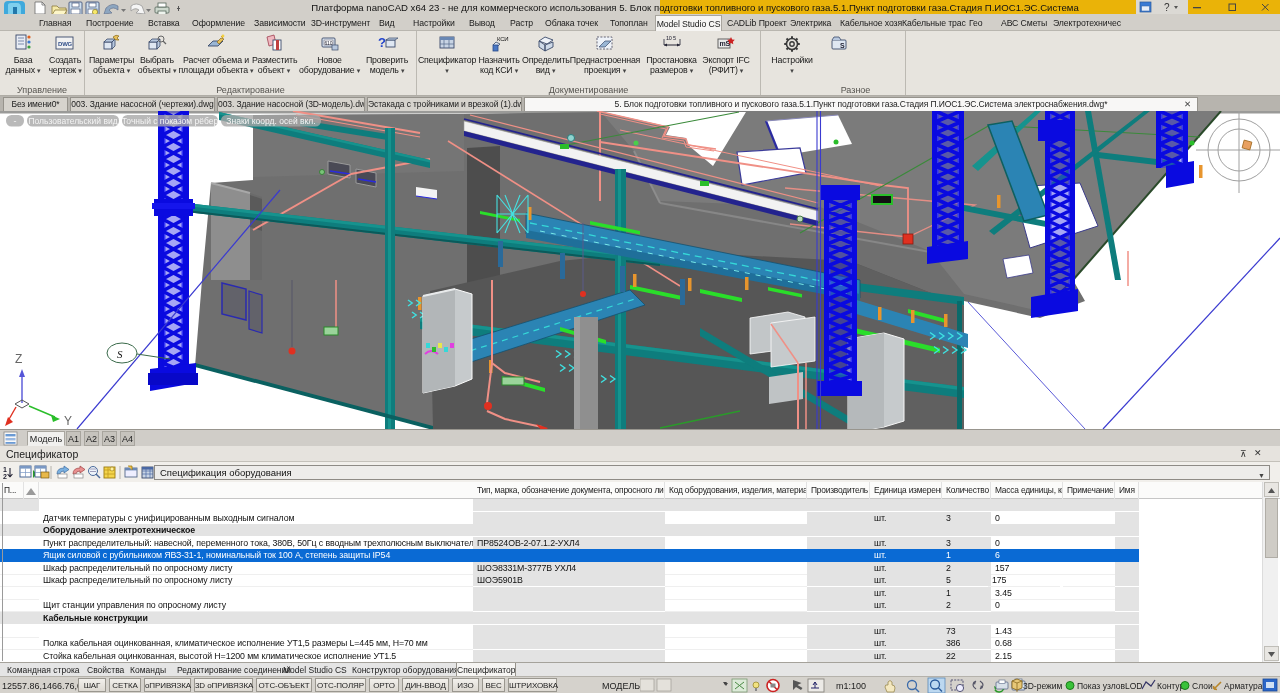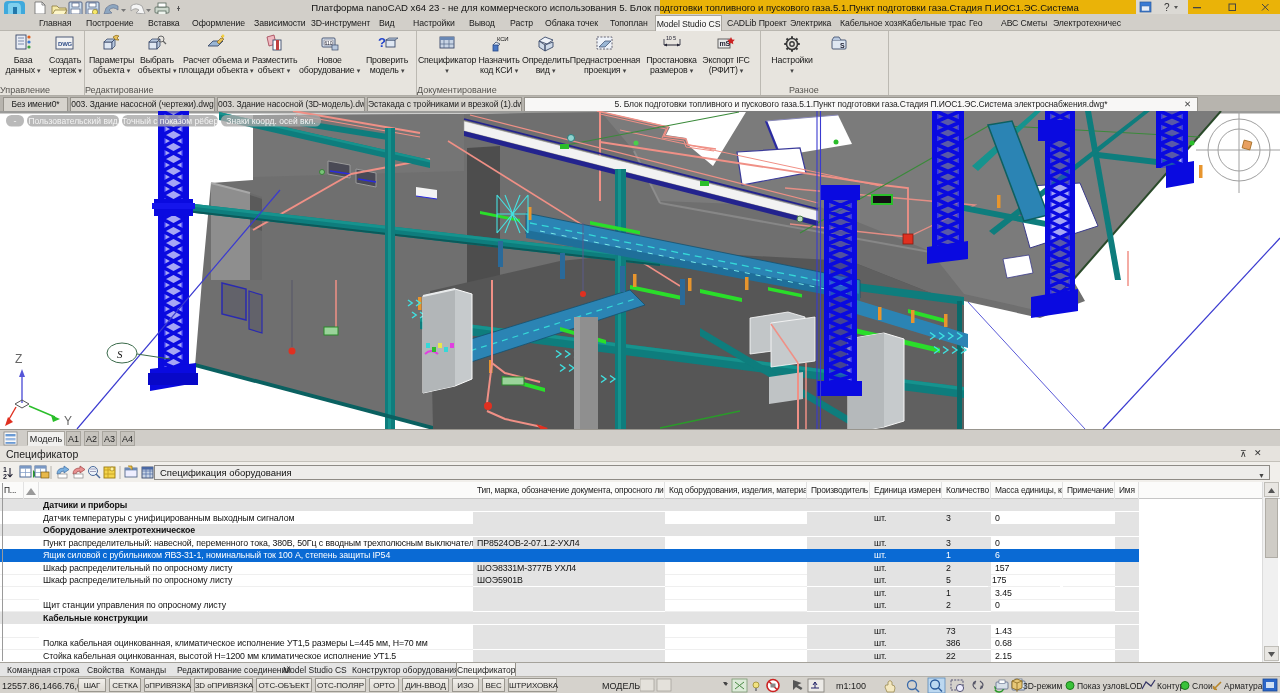--- a/index.html
+++ b/index.html
@@ -5,21 +5,21 @@
 .abs{position:absolute;}
 #app{position:relative;width:1280px;height:693px;background:#d4d1cb;overflow:hidden;}
 #titlebar{left:0;top:0;width:1280px;height:14px;background:#eab308;}
 #qat{left:0;top:0;width:660px;height:14px;background:#d2cfc9;}
 #title-text{left:55px;top:2px;width:1280px;text-align:center;font-size:9.6px;color:#111;white-space:nowrap;}
 #menubar{left:0;top:14px;width:1280px;height:17px;background:#d2cfc9;border-bottom:1px solid #b9b6af;}
 .mtab{position:absolute;top:1px;height:16px;font-size:8.7px;letter-spacing:-0.1px;color:#1a1a1a;text-align:center;line-height:16px;white-space:nowrap;}
 .mtab.active{background:#f6f5f3;border:1px solid #a8a59e;border-bottom:none;}
 #ribbon{left:0;top:31px;width:1280px;height:65px;background:#e7e4de;border-bottom:1px solid #b0ada6;}
 .rgroup{position:absolute;top:0;height:64px;border-right:1px solid #bcb9b2;}
-.rlabel{position:absolute;bottom:0px;width:100%;text-align:left;font-size:9px;color:#55534f;}
+.rlabel{position:absolute;bottom:0px;width:100%;text-align:center;font-size:9px;color:#55534f;}
 .rbtn{position:absolute;top:2px;text-align:center;font-size:8.8px;color:#1a1a1a;line-height:10px;letter-spacing:-0.2px;}
 #doctabs{left:0;top:96px;width:1280px;height:15px;background:#b7b4ae;}
 .dtab{position:absolute;top:1px;height:14px;background:#d6d3cd;border:1px solid #96938c;border-bottom:none;font-size:8.5px;letter-spacing:-0.1px;color:#222;text-align:center;line-height:13px;white-space:nowrap;overflow:hidden;}
 .dtab.active{background:#f8f7f6;}
 #viewport{left:0;top:111px;width:1280px;height:318px;background:#ffffff;overflow:hidden;}
 #modelbar{left:0;top:429px;width:1280px;height:17px;background:#d0cdc8;border-top:1px solid #98958e;}
 .ltab{position:absolute;top:1px;height:15px;font-size:9px;color:#222;text-align:center;line-height:15px;background:#c6c3bd;border:1px solid #a8a59e;}
 .ltab.active{background:#f1f0ee;border-bottom:1px solid #f1f0ee;}
 #spechdr{left:0;top:446px;width:1280px;height:16px;background:#e6e3de;border-bottom:1px solid #c4c1ba;font-size:10.5px;color:#222;}
 #spectools{left:0;top:462px;width:1280px;height:20px;background:#f1efeb;}
@@ -104,21 +104,21 @@
 <div class="abs" id="ribbon">
 <div class="rgroup" style="left:0px;width:85px;">
         <div class="rlabel">Управление</div>
       </div>
 <div class="rgroup" style="left:85px;width:332px;">
         <div class="rlabel">Редактирование</div>
       </div>
 <div class="rgroup" style="left:417px;width:344px;">
         <div class="rlabel">Документирование</div>
       </div>
-<div class="rgroup" style="left:789px;width:100px;">
+<div class="rgroup" style="left:806px;width:100px;">
         <div class="rlabel">Разное</div>
       </div>
 <div class="rbtn" style="left:2px;width:42px;"><svg width="22" height="22" style="display:block;margin:0 auto;">
           <rect x="4" y="2" width="10" height="14" fill="#e8ecf4" stroke="#3a4a6a" stroke-width="0.9"></rect>
           <path d="M6 5 h6 M6 8 h6 M6 11 h6" stroke="#7a8aaa" stroke-width="1"></path>
           <circle cx="17" cy="4" r="1.6" fill="#e06020"></circle>
           <circle cx="17" cy="9" r="1.6" fill="#3a7ad4"></circle>
           <circle cx="17" cy="14" r="1.6" fill="#3aa040"></circle>
         </svg>База<br>данных <span style="font-size:7px;color:#444;">▾</span></div>
 <div class="rbtn" style="left:45px;width:40px;"><svg width="22" height="22" style="display:block;margin:0 auto;">
@@ -521,21 +521,20 @@
 <div class="th" style="left:1063px;width:52px;">Примечание</div>
 <div class="th" style="left:1115px;width:24px;">Имя</div>
 <svg class="abs" width="12" height="10" style="left:26px;top:5px;">
         <path d="M5 1 l5 7 l-10 0 z" fill="#9a9a9a"></path>
       </svg>
 </div>
 <div class="abs" id="tblbody">
 <div class="row" style="top:0px;">
 <div class="cell gc" style="left:0px;width:24px;"></div>
 <div class="cell gc" style="left:24px;width:15px;"></div>
-<div class="cell bold gc" style="left:39px;width:434px;">Датчики и приборы</div>
 <div class="cell gc" style="left:473px;width:192px;"></div>
 <div class="cell gc" style="left:665px;width:142px;"></div>
 <div class="cell gc" style="left:807px;width:63px;"></div>
 <div class="cell gc" style="left:870px;width:72px;"></div>
 <div class="cell gc" style="left:942px;width:49px;"></div>
 <div class="cell gc" style="left:991px;width:72px;"></div>
 <div class="cell gc" style="left:1063px;width:52px;"></div>
 <div class="cell gc" style="left:1115px;width:24px;"></div>
 </div>
 <div class="row" style="top:12.55px;">

